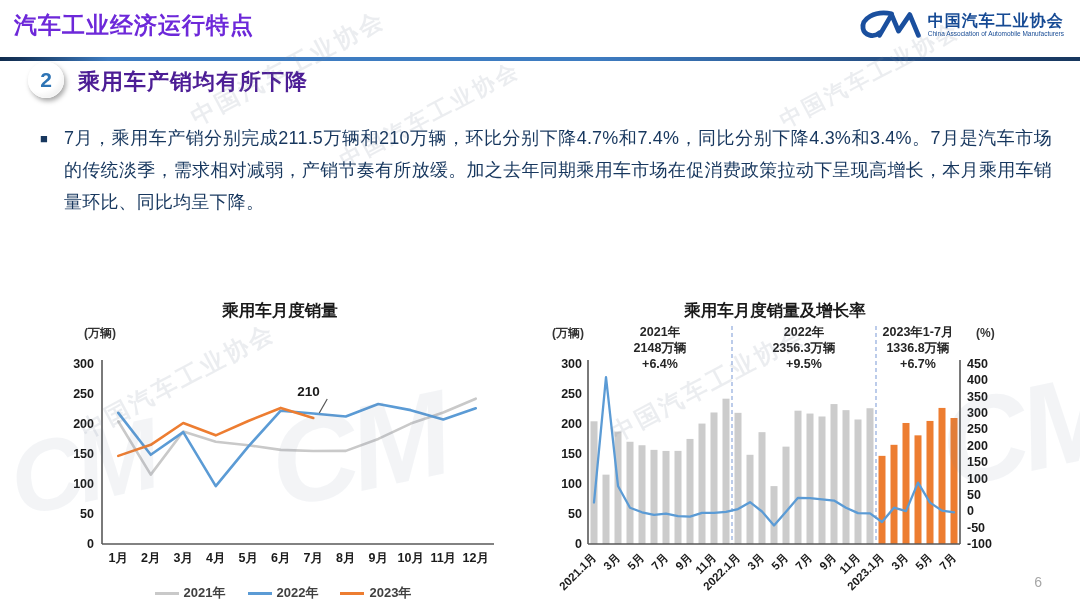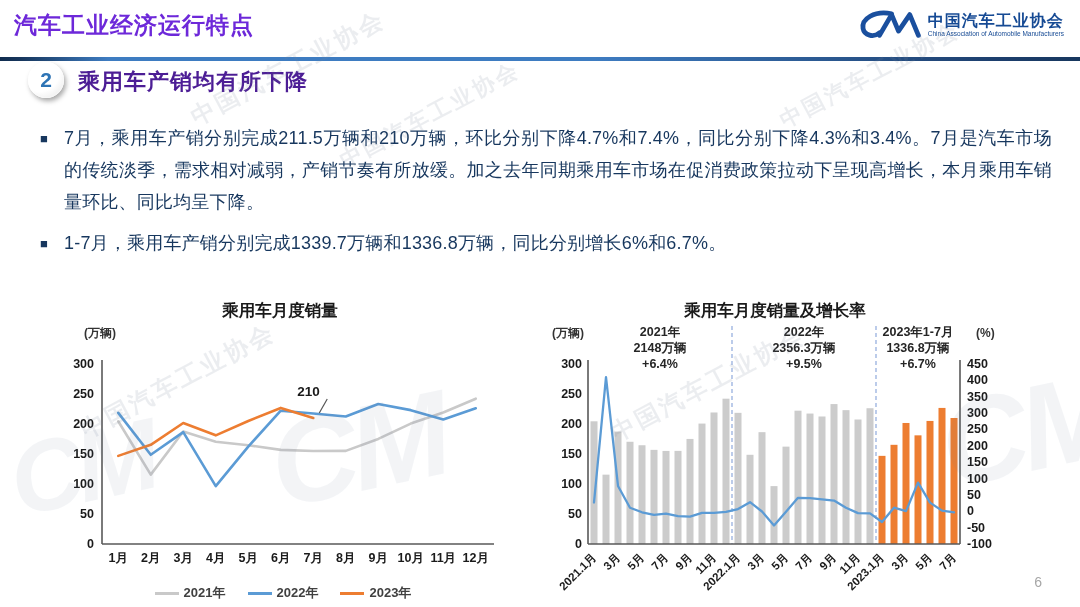--- a/index.html
+++ b/index.html
@@ -81,24 +81,20 @@
 
 <div class="divider"></div>
 
 <div class="badge">2</div>
 <div class="section-heading">乘用车产销均有所下降</div>
 
 <div class="bullets">
   <div class="bullet">
     <span class="bullet-marker"></span>
     <span class="bullet-text">7月，乘用车产销分别完成211.5万辆和210万辆，环比分别下降4.7%和7.4%，同比分别下降4.3%和3.4%。7月是汽车市场的传统淡季，需求相对减弱，产销节奏有所放缓。加之去年同期乘用车市场在促消费政策拉动下呈现高增长，本月乘用车销量环比、同比均呈下降。</span>
-  </div>
-  <div class="bullet">
-    <span class="bullet-marker"></span>
-    <span class="bullet-text">1-7月，乘用车产销分别完成1339.7万辆和1336.8万辆，同比分别增长6%和6.7%。</span>
   </div>
 </div>
 
 <div id="left-chart" class="chart"><svg width="462" height="284">
       <text x="228" y="20" text-anchor="middle" font-size="16.5" font-weight="bold" fill="#1a1a1a">乘用车月度销量</text>
       <text x="32" y="41" font-size="12" font-weight="bold" fill="#333">(万辆)</text>
       <text x="42" y="252" text-anchor="end" font-size="12.5" font-weight="bold" fill="#1a1a1a">0</text>
       <text x="42" y="222" text-anchor="end" font-size="12.5" font-weight="bold" fill="#1a1a1a">50</text>
       <text x="42" y="192" text-anchor="end" font-size="12.5" font-weight="bold" fill="#1a1a1a">100</text>
       <text x="42" y="162" text-anchor="end" font-size="12.5" font-weight="bold" fill="#1a1a1a">150</text>

